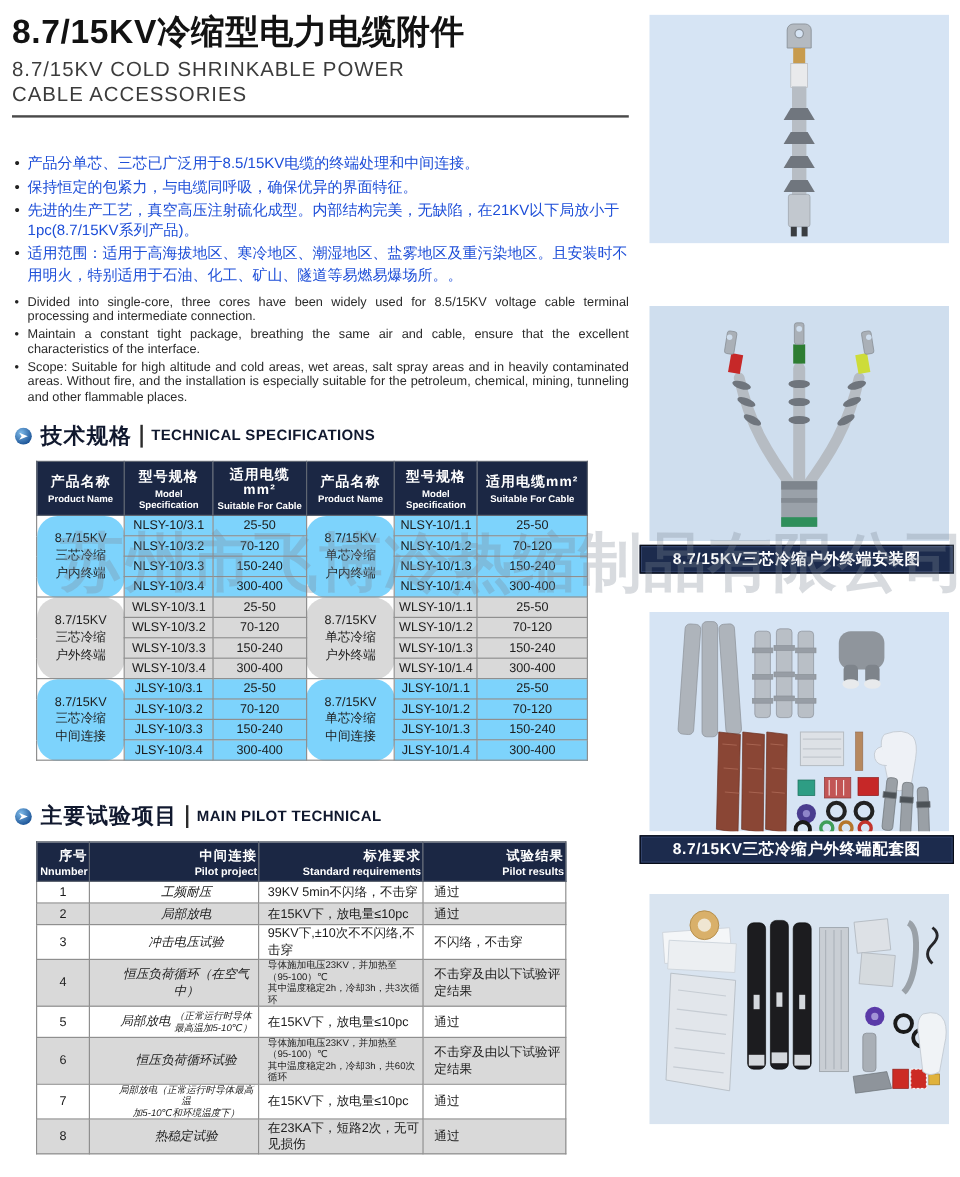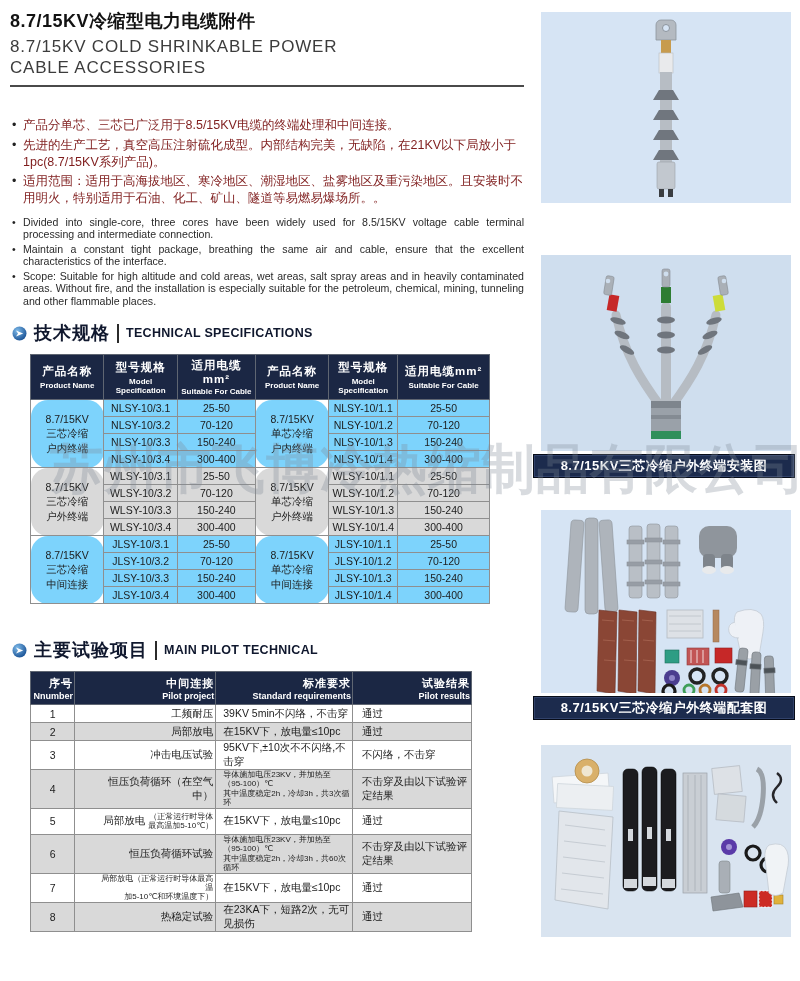--- a/index.html
+++ b/index.html
@@ -1,27 +1,27 @@
 <!DOCTYPE html>
 <html><head>
 <meta charset="utf-8">
 <style>
   html,body{margin:0;padding:0;}
   body{width:800px;height:981px;background:#ffffff;font-family:"Liberation Sans","DejaVu Sans",sans-serif;color:#111;}
   .page{position:relative;width:800px;height:981px;overflow:hidden;background:#fff;}
 
   
   .left{position:absolute;left:10px;top:12px;width:514px;}
-  .title-cn{font-size:18px;font-weight:bold;letter-spacing:0.5px;color:#121212;line-height:1.1;}
+  .title-cn{font-size:28px;font-weight:bold;letter-spacing:0.5px;color:#121212;line-height:1.1;}
   .title-en{font-size:17px;color:#3c3c3c;letter-spacing:0.8px;line-height:1.25;margin-top:4px;}
   .rule{border:none;border-top:2px solid #4a4a4a;margin:7px 0 0 0;width:100%;}
 
   ul.bullets{list-style:none;margin:0;padding:0;}
   ul.bullets-cn{margin-top:30px;}
-  ul.bullets-cn li{font-size:12.5px;line-height:1.38;color:#7f1d1d;padding-left:13px;position:relative;margin-bottom:2px;}
+  ul.bullets-cn li{font-size:12.5px;line-height:1.38;color:#1d4ed8;padding-left:13px;position:relative;margin-bottom:2px;}
   ul.bullets-en{margin-top:8px;}
   ul.bullets-en li{font-size:10.6px;line-height:1.18;color:#2a2a2a;padding-left:13px;position:relative;text-align:justify;margin-bottom:2px;}
   ul.bullets li::before{content:"•";position:absolute;left:2px;top:0;color:#222;}
 
   .sec-head{display:flex;align-items:center;gap:7px;margin:14px 0 0 2px;}
   .sec-head .cn{font-size:18px;font-weight:bold;color:#10182e;letter-spacing:1px;}
   .sec-head .bar{width:2px;height:19px;background:#2b2b2b;}
   .sec-head .en{font-size:12.5px;font-weight:bold;color:#10182e;letter-spacing:0.3px;}
   .sec-head.second{margin-top:34px;}
 
@@ -35,21 +35,21 @@
   .spec tr.alt td{background:#d9d9d9;}
 
   .pilot{width:442px;margin:9px 0 0 20px;}
   .pilot th{background:#1b2744;color:#fff;border:1px solid #5f6672;padding:1px;height:30px;vertical-align:middle;text-align:right;}
   .pilot .th-cn{font-size:11px;font-weight:bold;letter-spacing:1px;}
   .pilot .th-en{font-size:9px;font-weight:bold;}
   .pilot td{border:1px solid #8f8f8f;background:#fff;font-size:10.5px;height:17px;padding:0 2px;color:#1c1c1c;vertical-align:middle;}
   .pilot tr.alt td{background:#d9d9d9;}
   .pilot tr.tall td{height:25px;}
   .pilot .c-no{text-align:center;width:42px;}
-  .pilot .c-proj{padding-left:22px;text-align:right;}
+  .pilot .c-proj{padding-left:22px;text-align:center;font-style:italic;}
   .pilot .c-req{padding-left:7px;text-align:left;}
   .pilot .c-res{padding-left:9px;text-align:left;}
   .pilot .sm{font-size:8px;line-height:1.18;white-space:pre-line;display:inline-block;vertical-align:middle;}
 
   
   .watermark{position:absolute;left:0;top:434px;width:800px;text-align:center;font-size:53px;font-weight:bold;
     color:rgba(125,135,148,0.30);letter-spacing:1px;white-space:nowrap;z-index:9;pointer-events:none;padding-left:28px;}
 
   
   .figs{position:absolute;left:533px;top:0;width:262px;}
@@ -71,20 +71,21 @@
 
     <div class="title-cn">8.7/15KV冷缩型电力电缆附件</div>
     <div class="title-en">
       <div>8.7/15KV COLD SHRINKABLE POWER</div>
       <div>CABLE ACCESSORIES</div>
     </div>
     <hr class="rule">
 
     <ul class="bullets bullets-cn">
       <li>产品分单芯、三芯已广泛用于8.5/15KV电缆的终端处理和中间连接。</li>
+      <li>保持恒定的包紧力，与电缆同呼吸，确保优异的界面特征。</li>
       <li>先进的生产工艺，真空高压注射硫化成型。内部结构完美，无缺陷，在21KV以下局放小于1pc(8.7/15KV系列产品)。</li>
       <li>适用范围：适用于高海拔地区、寒冷地区、潮湿地区、盐雾地区及重污染地区。且安装时不用明火，特别适用于石油、化工、矿山、隧道等易燃易爆场所。。</li>
     </ul>
 
     <ul class="bullets bullets-en">
       <li>Divided into single-core, three cores have been widely used for 8.5/15KV voltage cable terminal processing and intermediate connection.</li>
       <li>Maintain a constant tight package, breathing the same air and cable, ensure that the excellent characteristics of the interface.</li>
       <li>Scope: Suitable for high altitude and cold areas, wet areas, salt spray areas and in heavily contaminated areas. Without fire, and the installation is especially suitable for the petroleum, chemical, mining, tunneling and other flammable places.</li>
     </ul>
 

